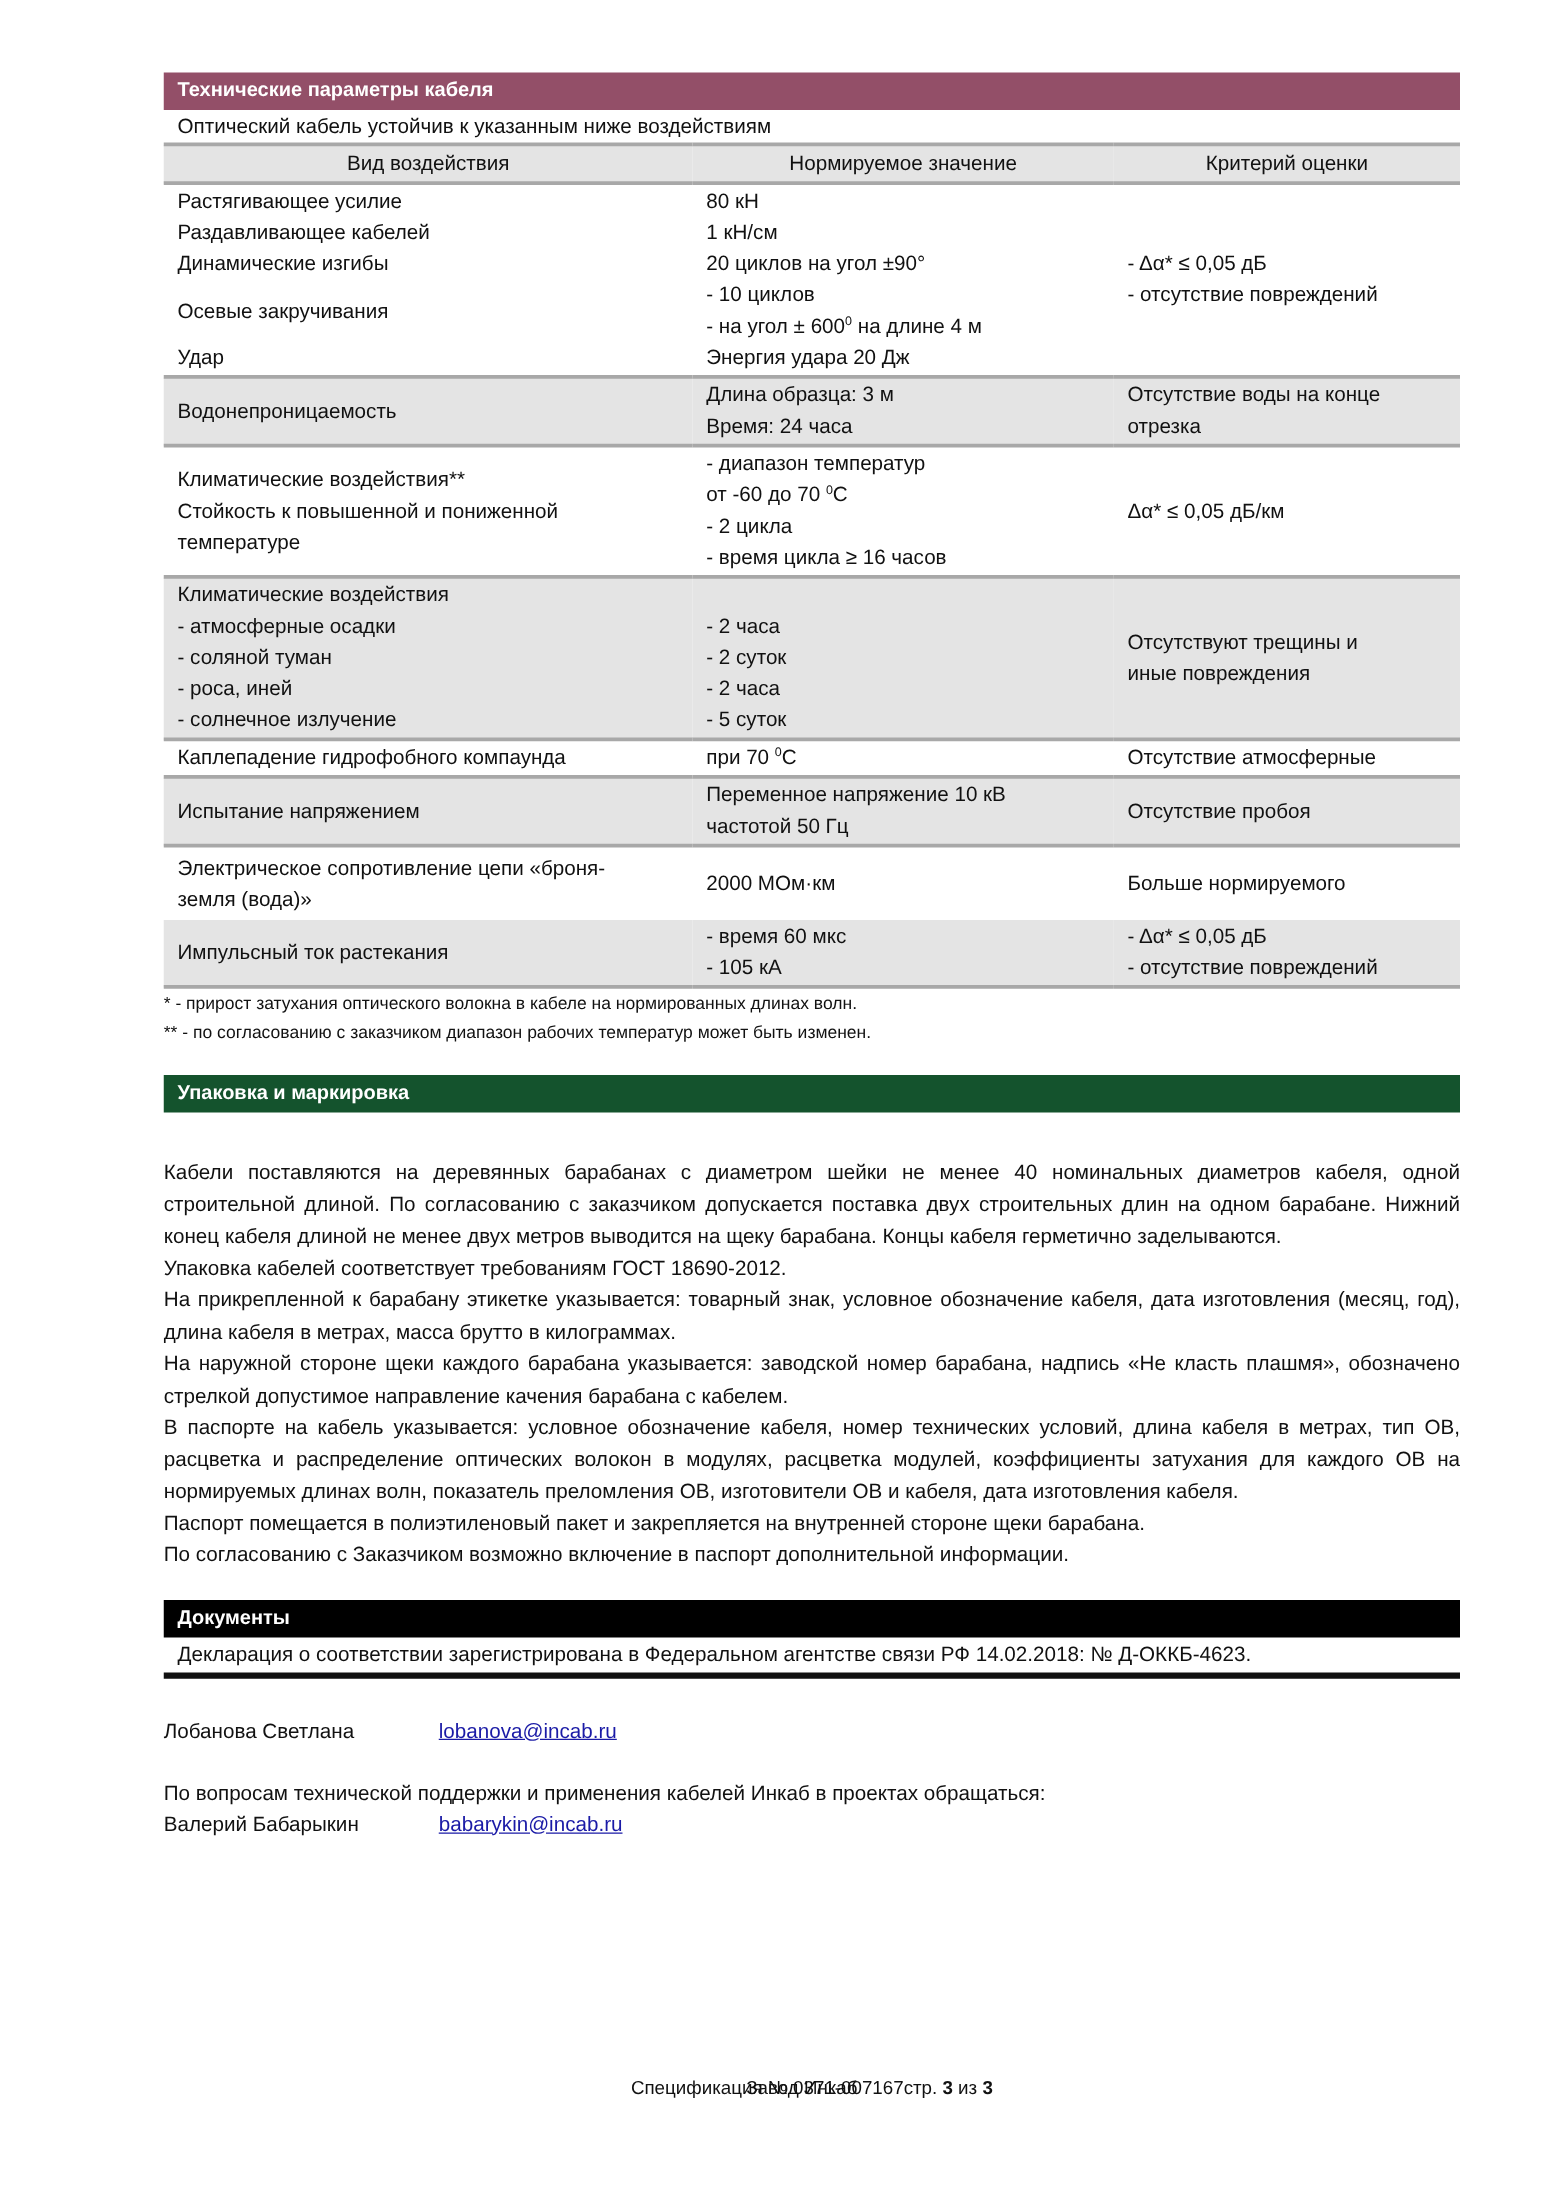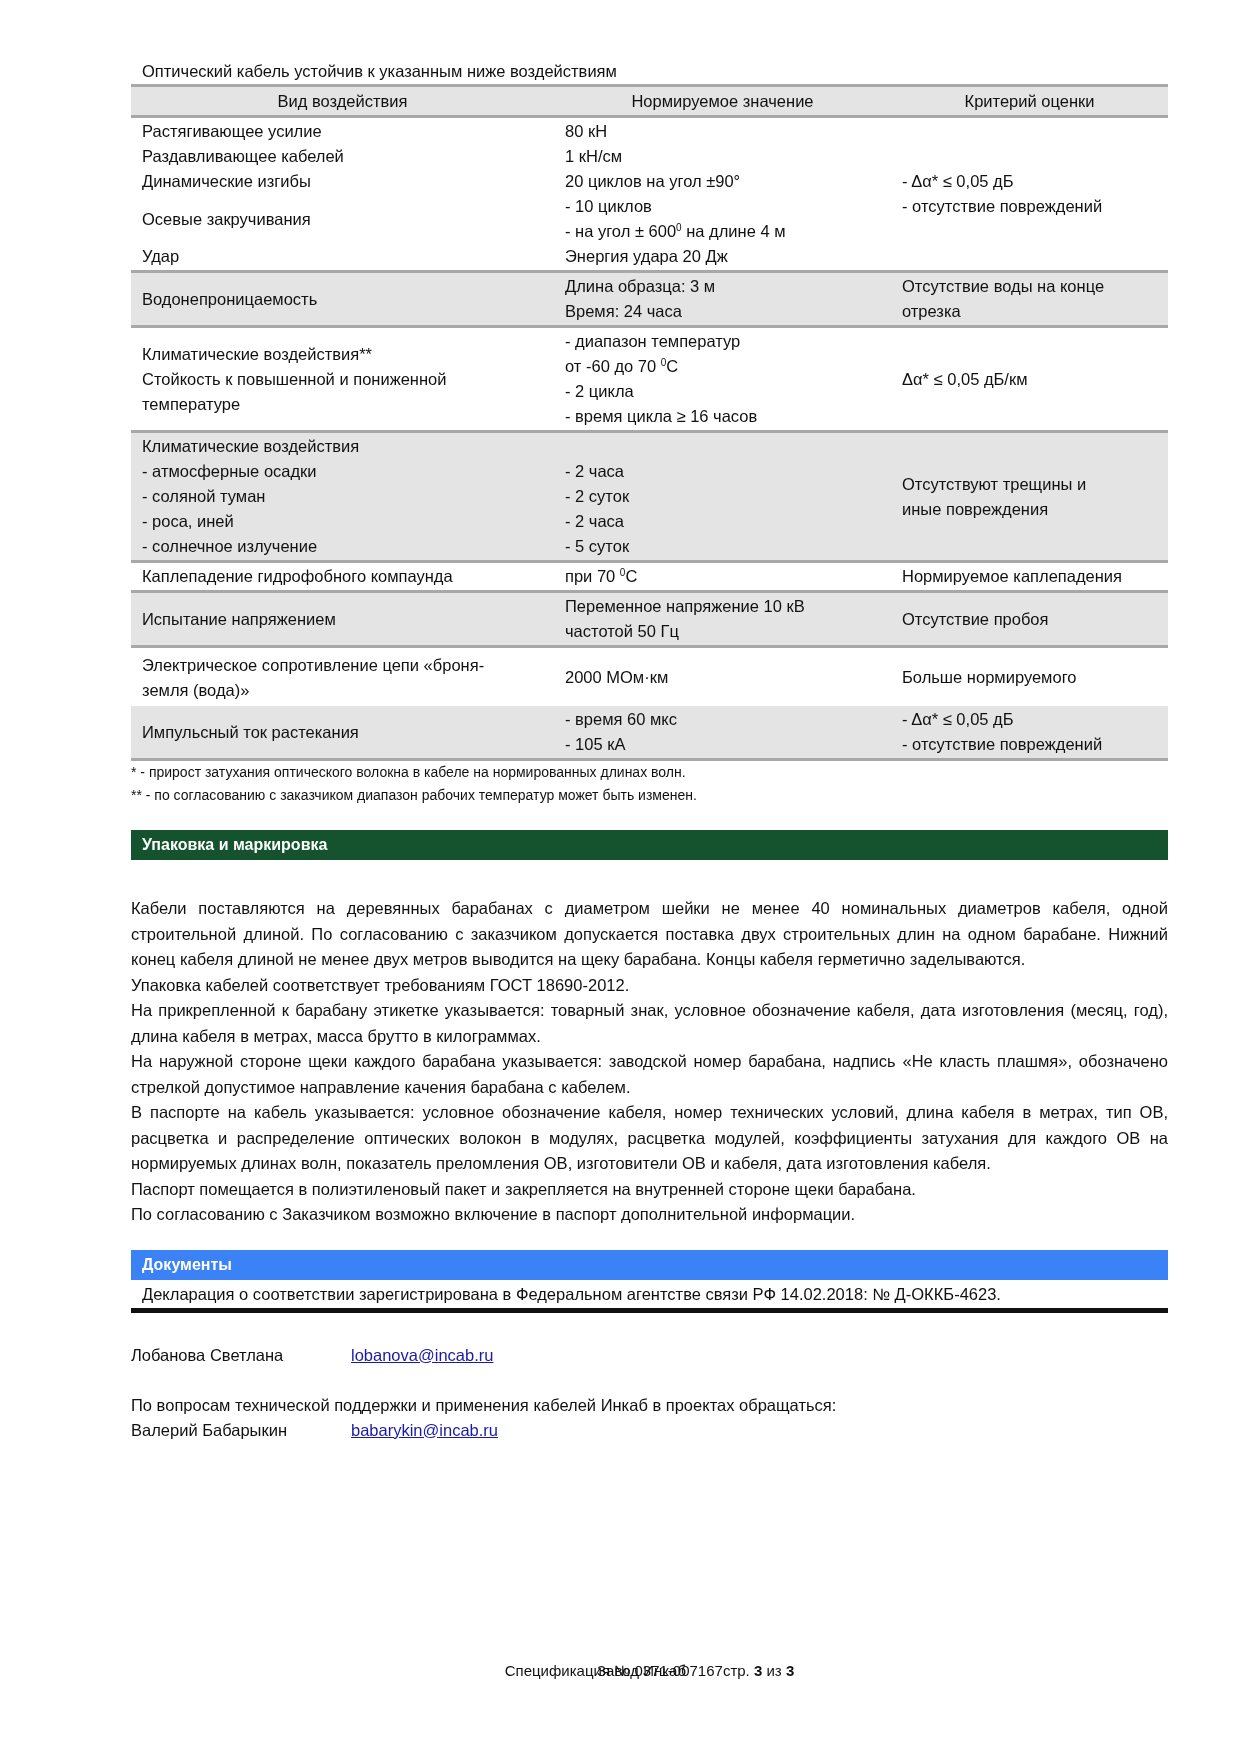--- a/index.html
+++ b/index.html
@@ -1,21 +1,21 @@
 <!DOCTYPE html>
 <html><head>
 <meta charset="utf-8">
 <style>
   html, body { margin: 0; padding: 0; background: #ffffff; }
   body { width: 1241px; height: 1755px; position: relative; font-family: "Liberation Sans", "DejaVu Sans", sans-serif; color: #111; }
   .page { position: absolute; left: 131px; top: 58px; width: 1037px; }
   .sec-header { height: 30px; line-height: 30px; color: #fff; font-weight: bold; font-size: 16px; padding-left: 11px; box-sizing: border-box; }
   .sec-header.tech { background: #934f68; }
   .sec-header.pack { background: #14532d; }
-  .sec-header.docs { background: #3b82f6; }
+  .sec-header.docs { background: #000000; }
   .intro { font-size: 16.5px; height: 26px; line-height: 26px; padding-left: 11px; }
   table.spec { width: 100%; border-collapse: collapse; font-size: 16.5px; table-layout: fixed; }
   table.spec col.c1 { width: 423px; }
   table.spec col.c2 { width: 337px; }
   table.spec col.c3 { width: 277px; }
   table.spec th { font-weight: normal; background: #e4e4e4; height: 26px; border-top: 3px solid #a8a8a8; border-bottom: 3px solid #a8a8a8; text-align: center; }
   table.spec td { vertical-align: middle; padding: 1px 11px; line-height: 25px; }
   table.spec tr.shade td { background: #e4e4e4; }
   table.spec tr.sep td { border-bottom: 3px solid #a8a8a8; }
   .line { display: block; }
@@ -31,20 +31,21 @@
   .contacts .gap { height: 25px; }
   .footer { position: absolute; left: 131px; top: 1662px; width: 1037px; font-size: 15px; display: flex; justify-content: center; }
   .footer .mid { position: absolute; left: 466px; }
   b { font-weight: bold; }
 </style>
 </head>
 <body>
 
 <div class="page">
 
+  <div class="sec-header tech">Технические параметры кабеля</div>
   <div class="intro">Оптический кабель устойчив к указанным ниже воздействиям</div>
 
   <table class="spec">
     <colgroup>
         <col class="c1">
         <col class="c2">
         <col class="c3">
       </colgroup>
     <thead>
       <tr>
@@ -130,21 +131,21 @@
       </tr>
 
       <tr class="sep">
         <td>
             <span class="line">Каплепадение гидрофобного компаунда</span>
           </td>
         <td>
             <span class="line"><span>при 70</span> <sup>0</sup><span>С</span></span>
           </td>
         <td>
-            <span class="line">Нормируемое каплепадения</span>
+            <span class="line">Отсутствие атмосферные</span>
           </td>
       </tr>
 
       <tr class="shade sep">
         <td>
             <span class="line">Испытание напряжением</span>
           </td>
         <td>
           <span class="line">Переменное напряжение 10 кВ</span>
           <span class="line">частотой 50 Гц</span>

